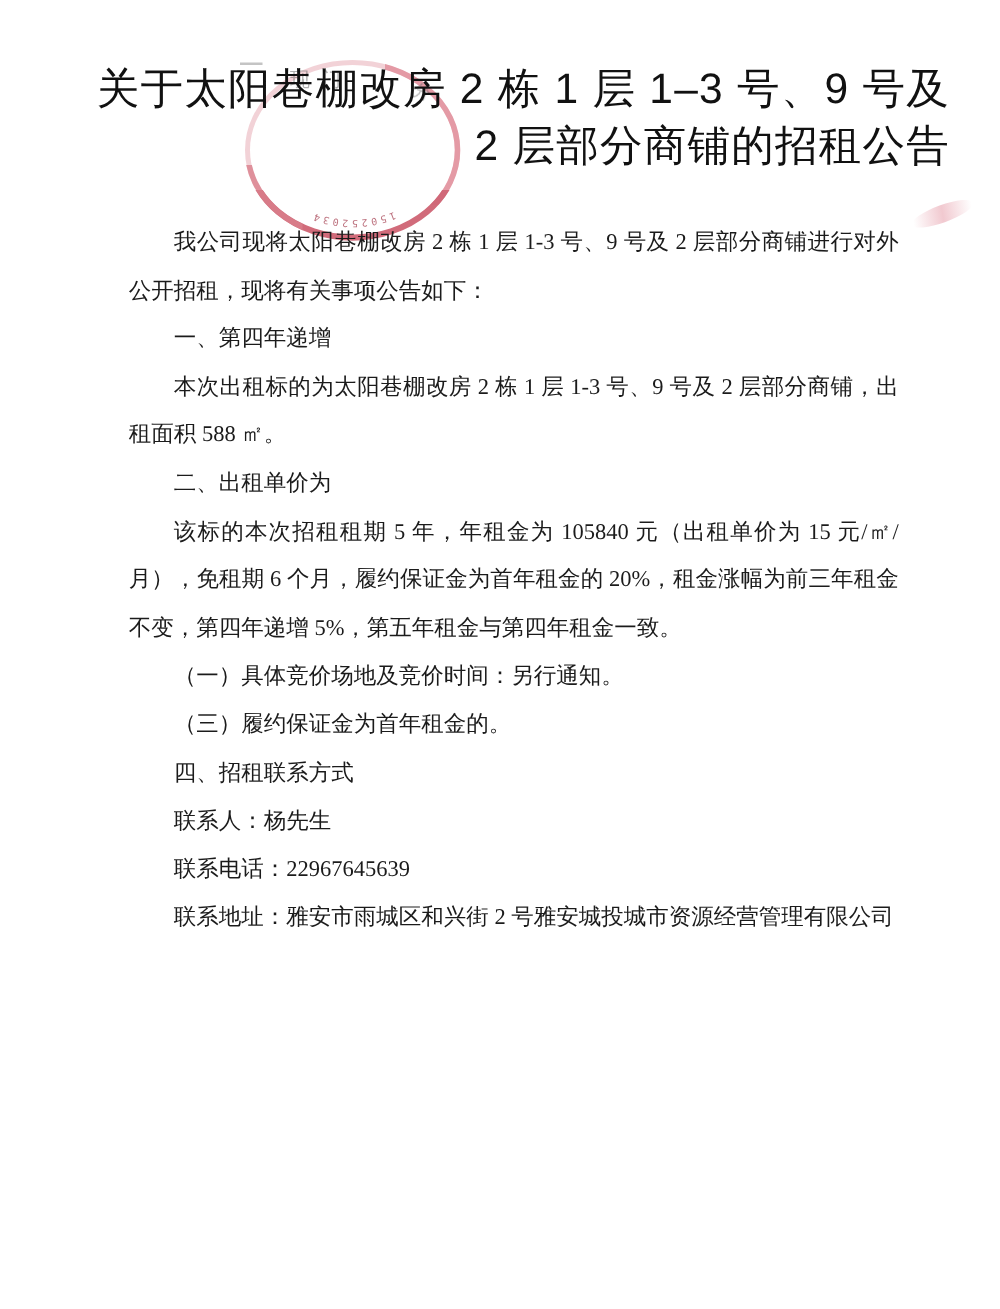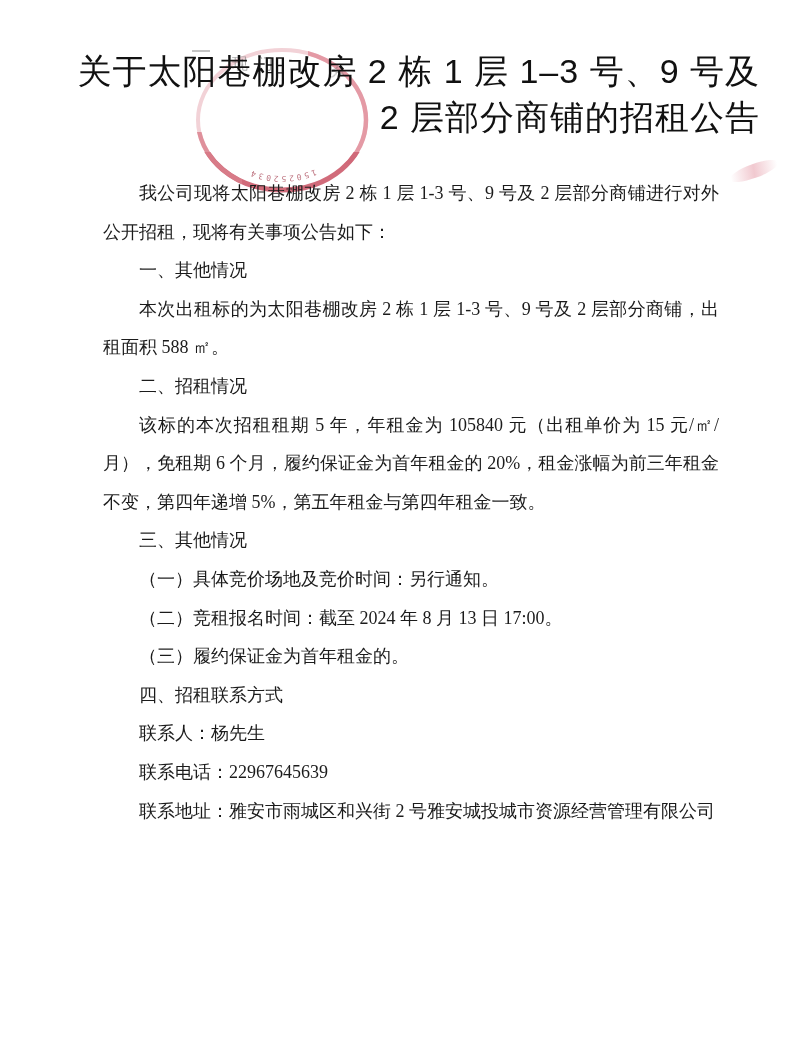--- a/index.html
+++ b/index.html
@@ -100,27 +100,25 @@
   </div>
   <div class="smudge1"></div>
 
   <h1 class="title">
     <div>关于太阳巷棚改房 2 栋 1 层 1–3 号、9 号及</div>
     <div>2 层部分商铺的招租公告</div>
   </h1>
 
   <main class="doc-body">
     <p>我公司现将太阳巷棚改房 2 栋 1 层 1-3 号、9 号及 2 层部分商铺进行对外公开招租，现将有关事项公告如下：</p>
-    <p>一、其他情况</p>
+    <p>一、第四年递增</p>
     <p>本次出租标的为太阳巷棚改房 2 栋 1 层 1-3 号、9 号及 2 层部分商铺，出租面积 588 ㎡。</p>
-    <p>二、招租情况</p>
+    <p>二、出租单价为</p>
     <p>该标的本次招租租期 5 年，年租金为 105840 元（出租单价为 15 元/㎡/月），免租期 6 个月，履约保证金为首年租金的 20%，租金涨幅为前三年租金不变，第四年递增 5%，第五年租金与第四年租金一致。</p>
-    <p>三、其他情况</p>
     <p>（一）具体竞价场地及竞价时间：另行通知。</p>
-    <p>（二）竞租报名时间：截至 2024 年 8 月 13 日 17:00。</p>
     <p>（三）履约保证金为首年租金的。</p>
     <p>四、招租联系方式</p>
     <p>联系人：杨先生</p>
     <p>联系电话：22967645639</p>
     <p>联系地址：雅安市雨城区和兴街 2 号雅安城投城市资源经营管理有限公司</p>
   </main>
 
 </div>
 
 </body></html>

